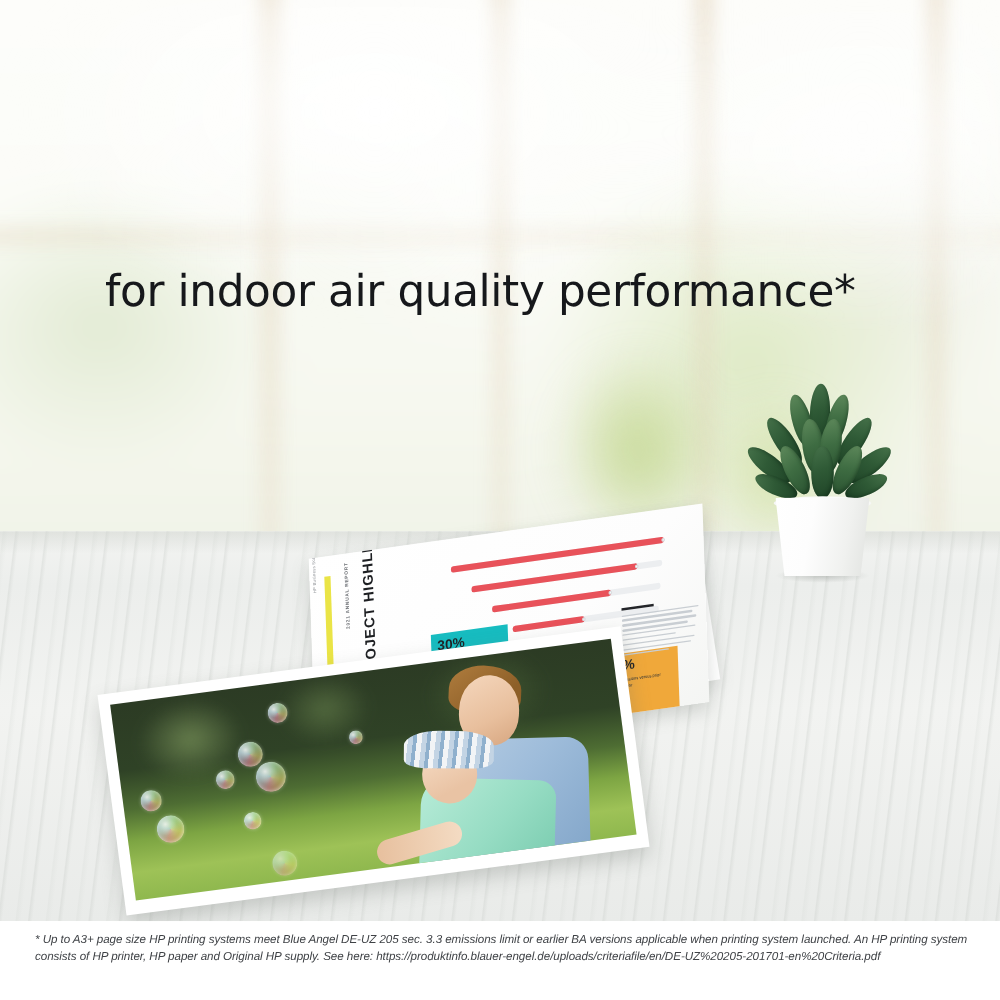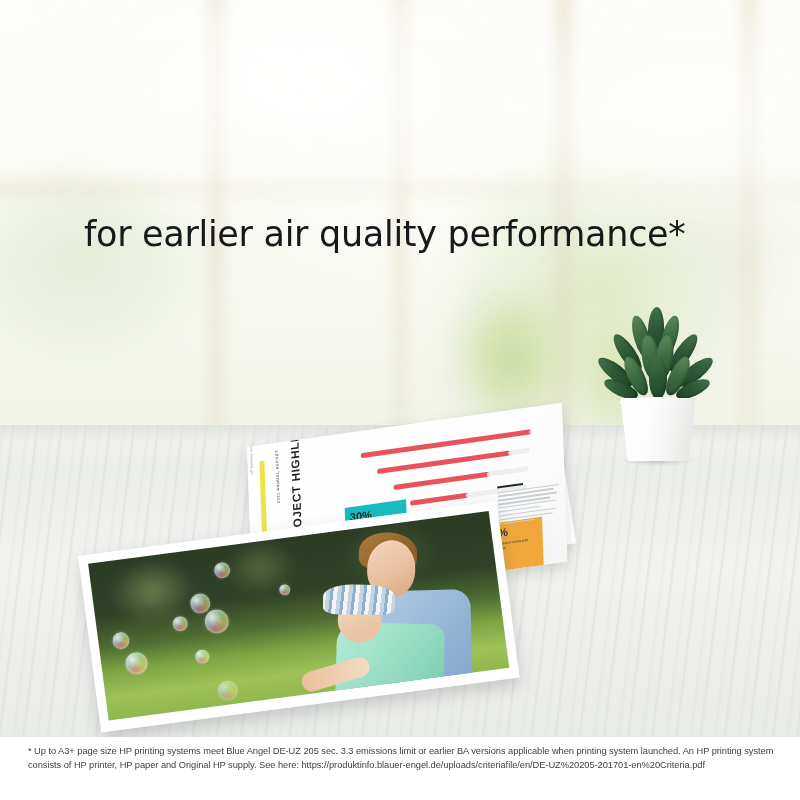--- a/index.html
+++ b/index.html
@@ -396,20 +396,21 @@
     width: 800px; height: 63px;
     background: #ffffff;
     padding: 8px 26px 0 28px;
   }
   .footnote p {
     font-family: "Liberation Sans", sans-serif;
     font-size: 9.3px;
     line-height: 13.6px;
     color: #3f4246;
     letter-spacing: -0.05px;
+    font-style: italic;
   }
 </style>
 </head>
 <body>
 
 <div id="poster">
 
   <div class="scene">
 
     <div class="bg-wall"></div>
@@ -523,19 +524,19 @@
       <div class="leaf" style="left:53px; top:48px; width:18px; height:42px; transform:rotate(0deg);"></div>
       <div class="leaf" style="left:18px; top:62px; width:14px; height:36px; transform:rotate(-66deg);"></div>
       <div class="leaf" style="left:90px; top:62px; width:14px; height:36px; transform:rotate(66deg);"></div>
 
       <div class="pot-rim"></div>
       <div class="pot"></div>
     </div>
 
   </div>
 
-  <div class="subhead">for earlier air quality performance*</div>
+  <div class="subhead">for indoor air quality performance*</div>
 
   <div class="footnote">
     <p>* Up to A3+ page size HP printing systems meet Blue Angel DE-UZ 205 sec. 3.3 emissions limit or earlier BA versions applicable when printing system launched. An HP printing system consists of HP printer, HP paper and Original HP supply. See here: https://produktinfo.blauer-engel.de/uploads/criteriafile/en/DE-UZ%20205-201701-en%20Criteria.pdf</p>
   </div>
 
 </div>
 
 </body></html>

